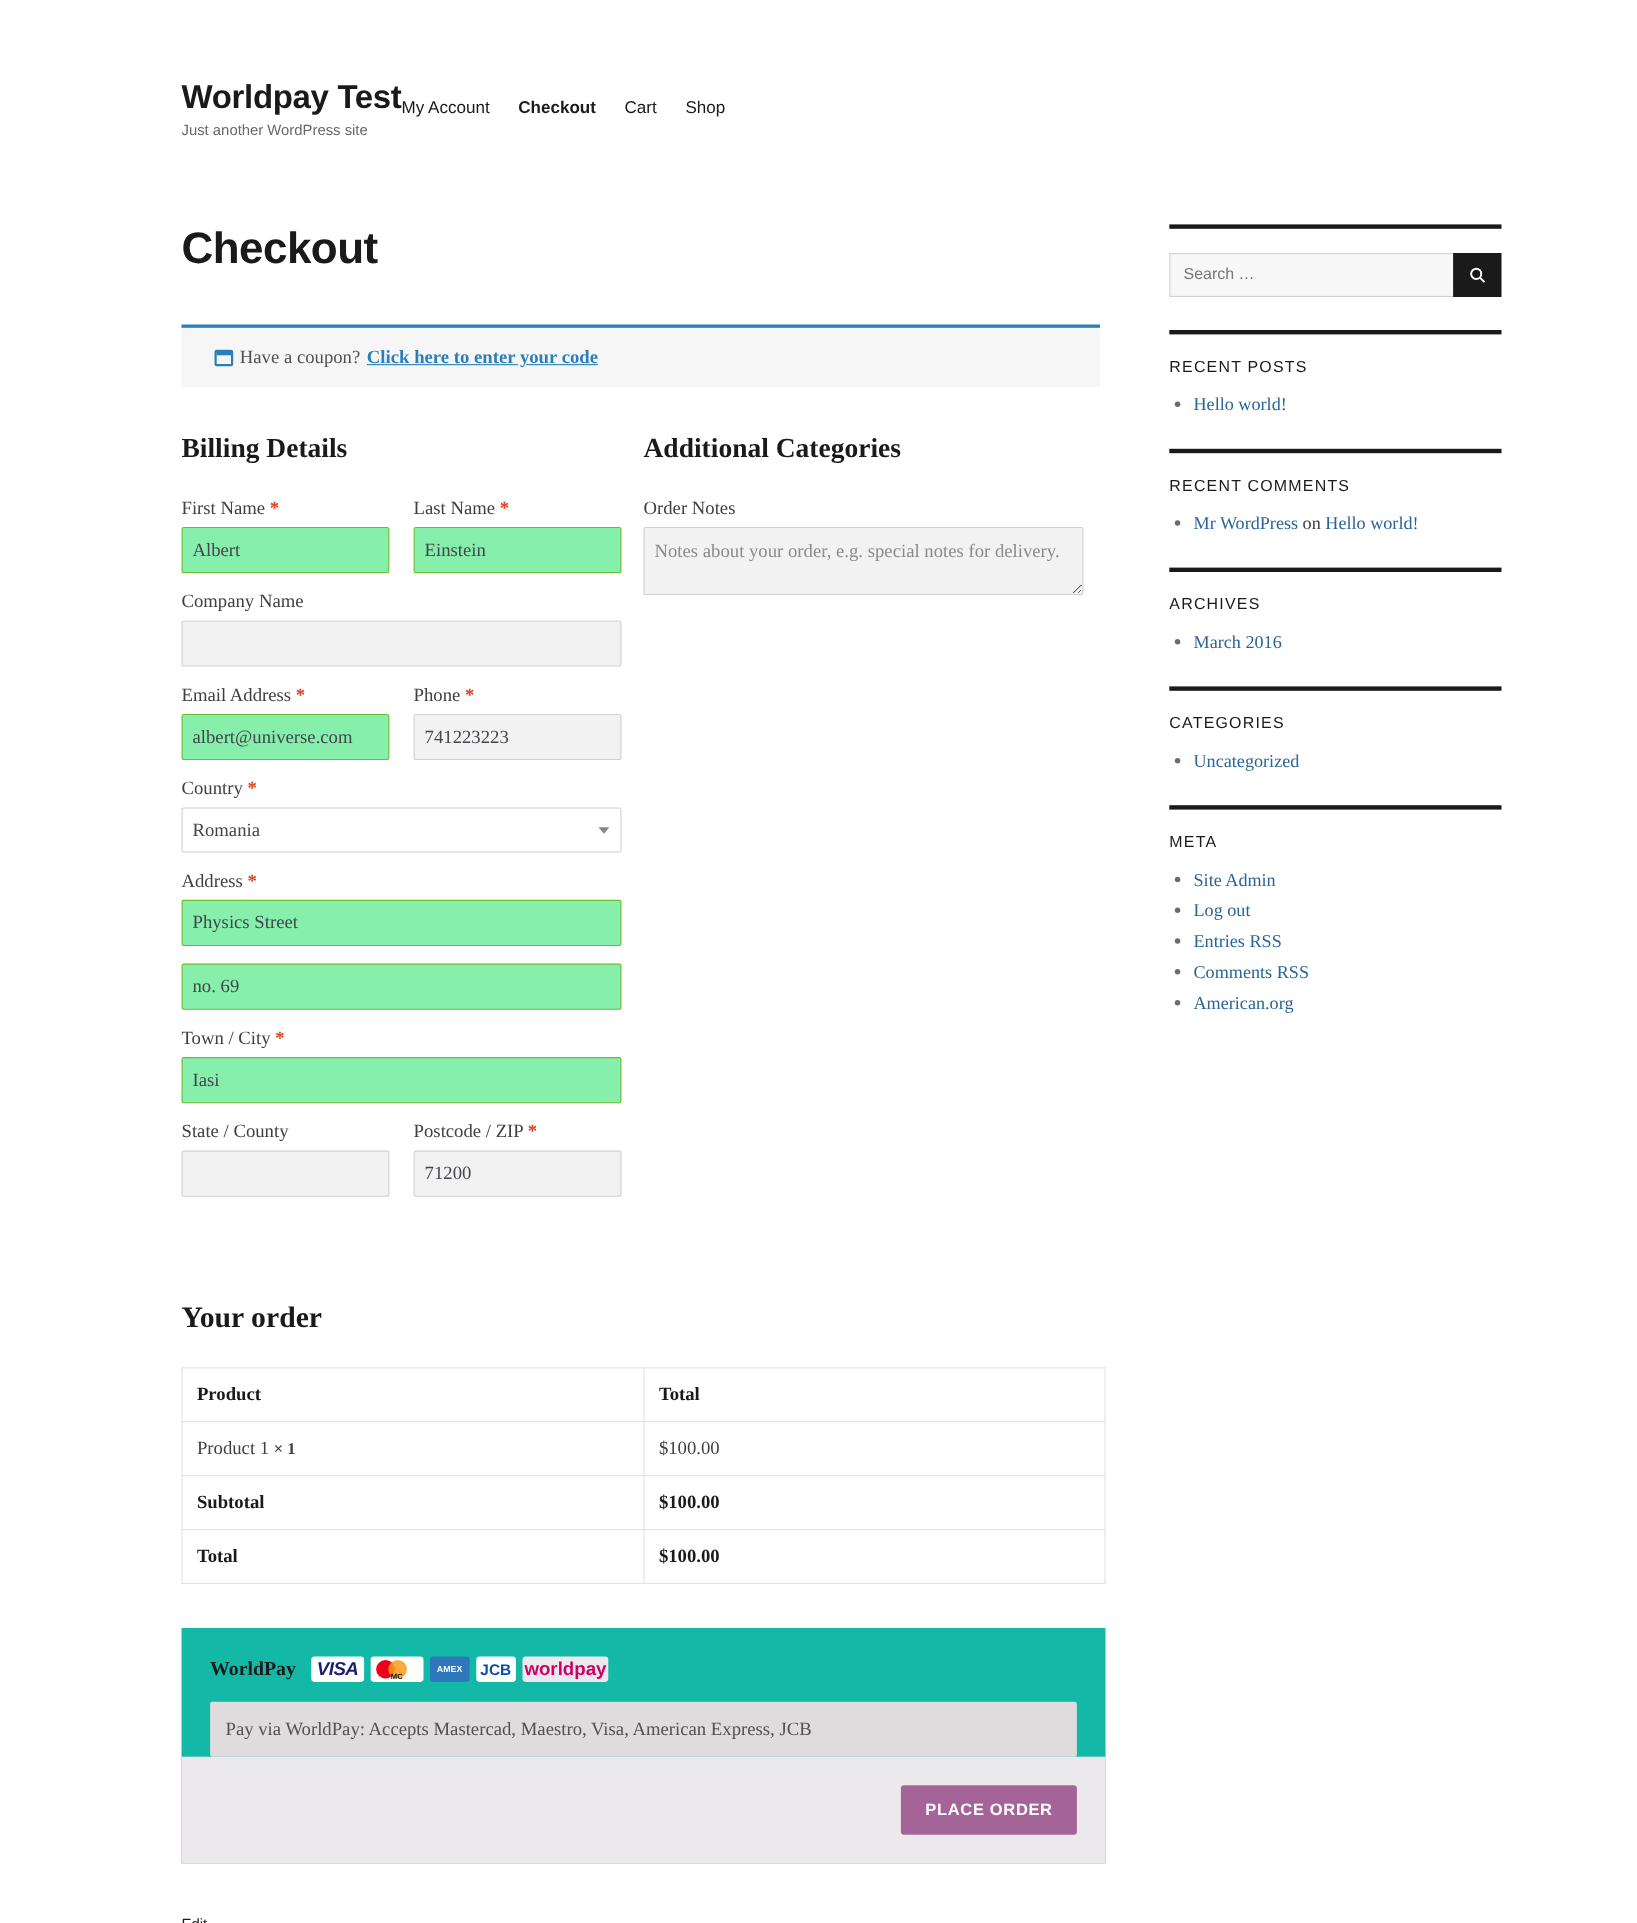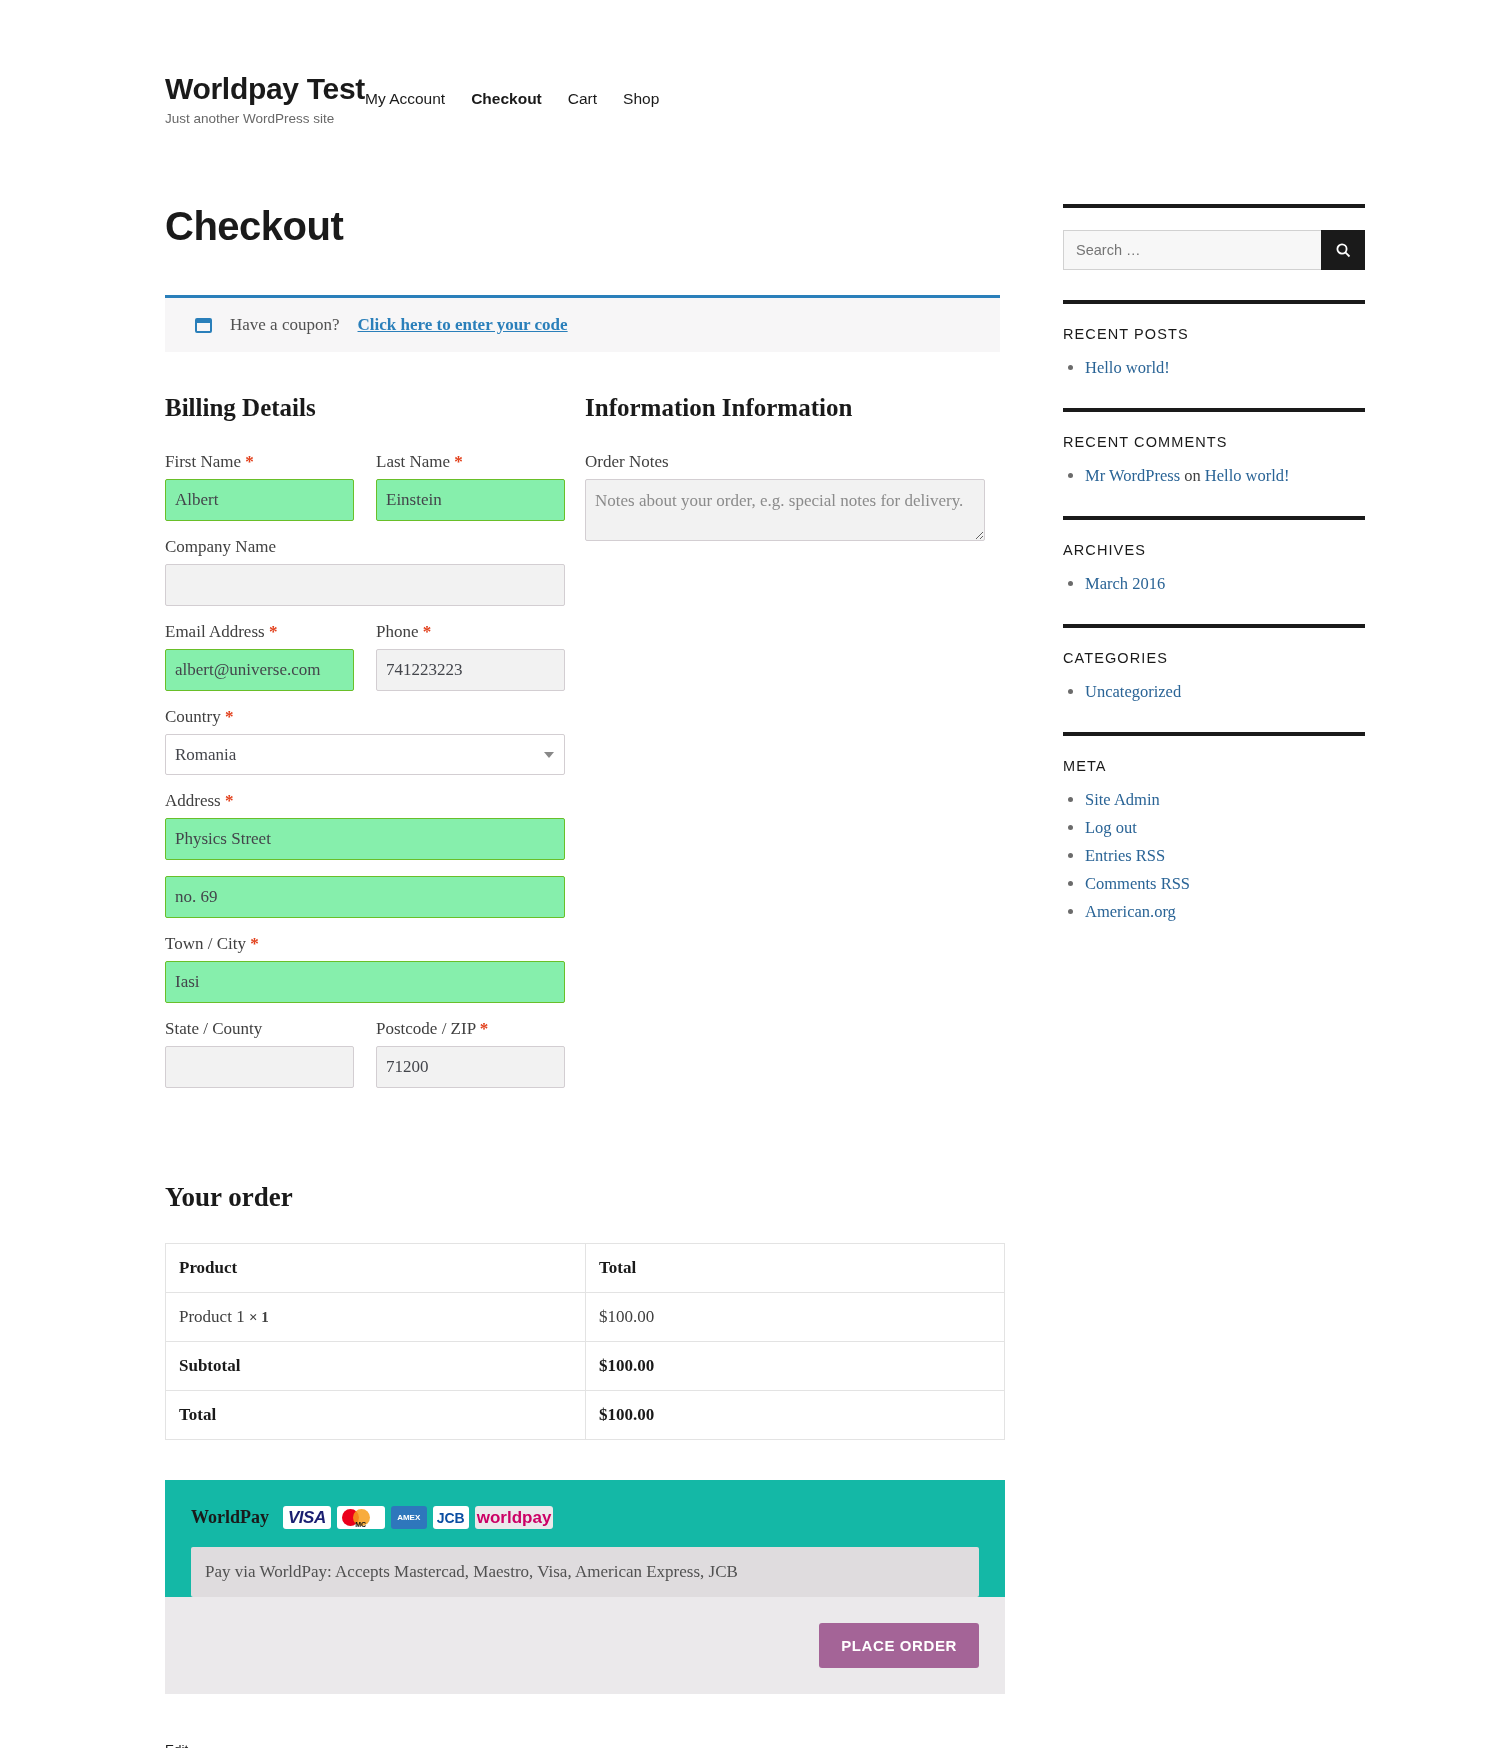--- a/index.html
+++ b/index.html
@@ -86,21 +86,21 @@
   }
   
   .coupon-bar {
     border-top: 3px solid #2a7fba;
     background: #f7f6f7;
     padding: 17px 0 17px 30px;
     font-size: 17px;
     color: #515151;
     display: flex;
     align-items: center;
-    gap: 18px;
+    gap: 6px;
     margin-bottom: 42px;
   }
   .coupon-icon {
     width: 17px;
     height: 15px;
     border: 2px solid #2a7fba;
     border-radius: 2px;
     display: inline-block;
     position: relative;
   }
@@ -474,21 +474,21 @@
               <label class="fl">
                 <span>Postcode / ZIP</span>
                 <span class="req">*</span>
               </label>
               <input class="txt" type="text" value="71200" style="">
             </div>
           </div>
         </section>
 
         <section class="col-additional">
-          <h3 class="section-title">Information Information</h3>
+          <h3 class="section-title">Additional Categories</h3>
           <div class="field">
             <label class="fl">Order Notes</label>
             <textarea class="txt" placeholder="Notes about your order, e.g. special notes for delivery." style=""></textarea>
           </div>
         </section>
       </div>
 
       
       <h3 class="order-title">Your order</h3>
       <table class="order">

